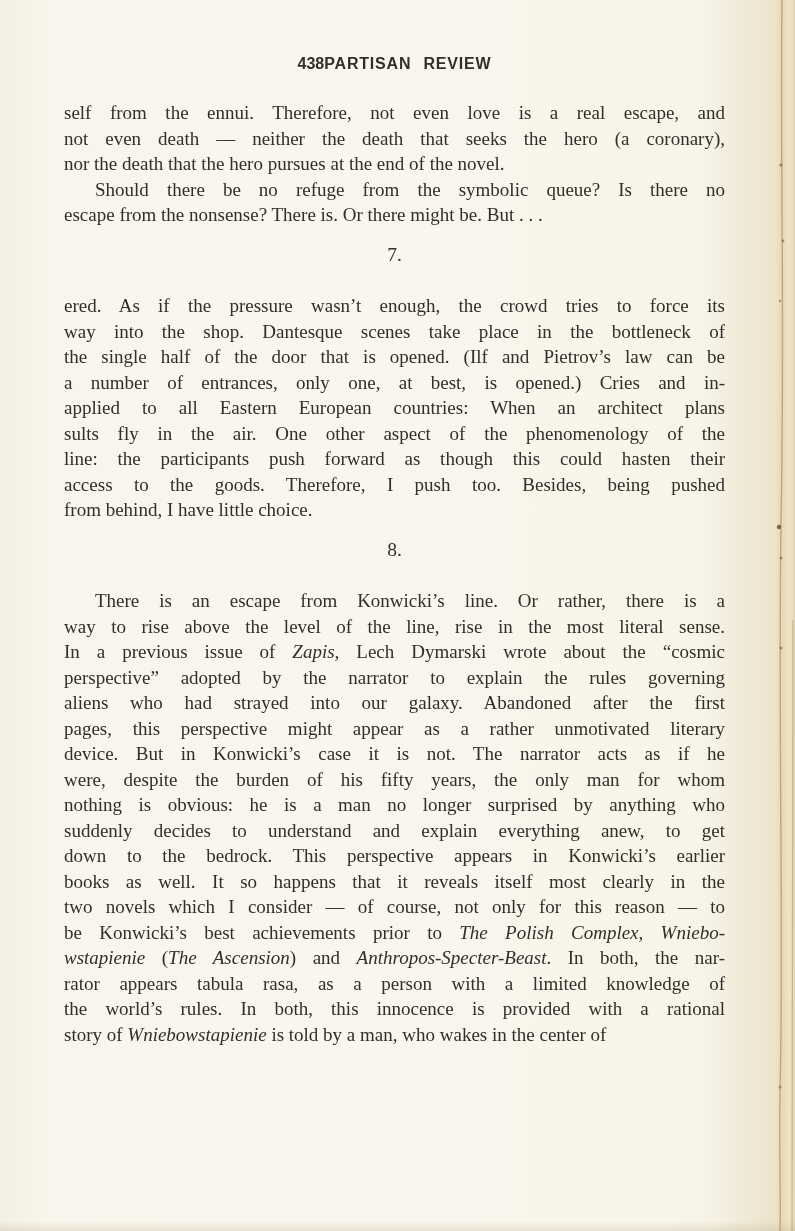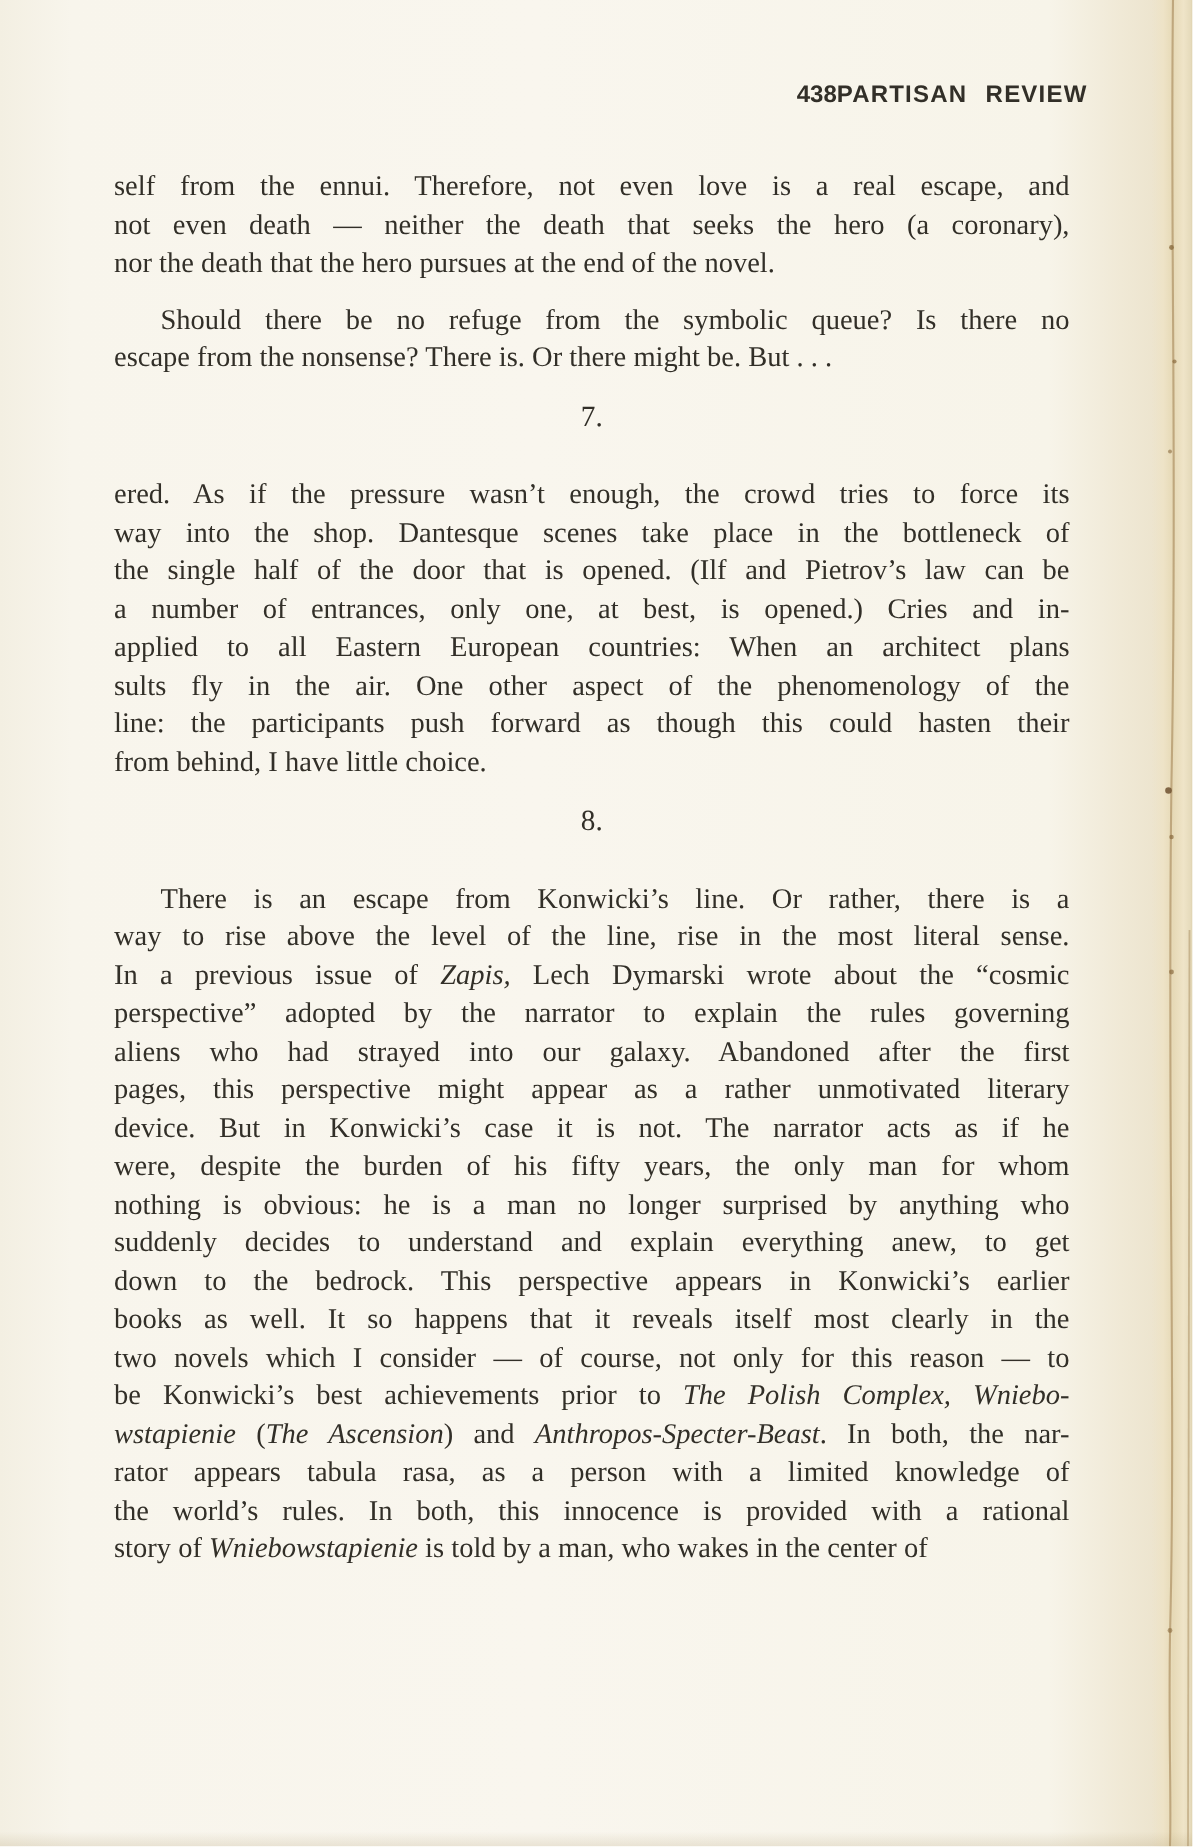--- a/index.html
+++ b/index.html
@@ -23,21 +23,21 @@
     overflow: hidden;
   }
 
   
   .running-head {
     position: absolute;
     top: 55px;
     left: 64px;
     width: 661px;
     display: flex;
-    justify-content: flex-end;
+    justify-content: center;
     align-items: baseline;
     font-family: "Liberation Sans", sans-serif;
     font-weight: bold;
     font-size: 16px;
     color: var(--ink, #2c2a24);
   }
   .journal-title {
     letter-spacing: 0.8px;
     word-spacing: 7px;
   }
@@ -45,21 +45,21 @@
   
   .page-body {
     position: absolute;
     top: 100px;
     left: 64px;
     width: 661px;
     font-size: 19px;
     line-height: 25.5px;
     color: var(--ink, #322f28);
   }
-  .para { margin: 12px; }
+  .para { margin: 0; }
   .line {
     text-align: justify;
     text-align-last: justify;
     white-space: normal;
   }
   .line.last {
     text-align-last: left;
   }
   .line.indent {
     text-indent: 31px;
@@ -121,20 +121,21 @@
       </div>
       <div class="section-num">7.</div>
       <div class="para">
         <div class="line"><span>ered. As if the pressure wasn’t enough, the crowd tries to force its</span></div>
         <div class="line"><span>way into the shop. Dantesque scenes take place in the bottleneck of</span></div>
         <div class="line"><span>the single half of the door that is opened. (Ilf and Pietrov’s law can be</span></div>
         <div class="line"><span>a number of entrances, only one, at best, is opened.) Cries and in-</span></div>
         <div class="line"><span>applied to all Eastern European countries: When an architect plans</span></div>
         <div class="line"><span>sults fly in the air. One other aspect of the phenomenology of the</span></div>
         <div class="line"><span>line: the participants push forward as though this could hasten their</span></div>
+        <div class="line"><span>access to the goods. Therefore, I push too. Besides, being pushed</span></div>
         <div class="line last"><span>from behind, I have little choice.</span></div>
       </div>
       <div class="section-num">8.</div>
       <div class="para">
         <div class="line indent"><span>There is an escape from Konwicki’s line. Or rather, there is a</span></div>
         <div class="line"><span>way to rise above the level of the line, rise in the most literal sense.</span></div>
         <div class="line"><span>In a previous issue of </span><em>Zapis,</em><span> Lech Dymarski wrote about the “cosmic</span></div>
         <div class="line"><span>perspective” adopted by the narrator to explain the rules governing</span></div>
         <div class="line"><span>aliens who had strayed into our galaxy. Abandoned after the first</span></div>
         <div class="line"><span>pages, this perspective might appear as a rather unmotivated literary</span></div>

